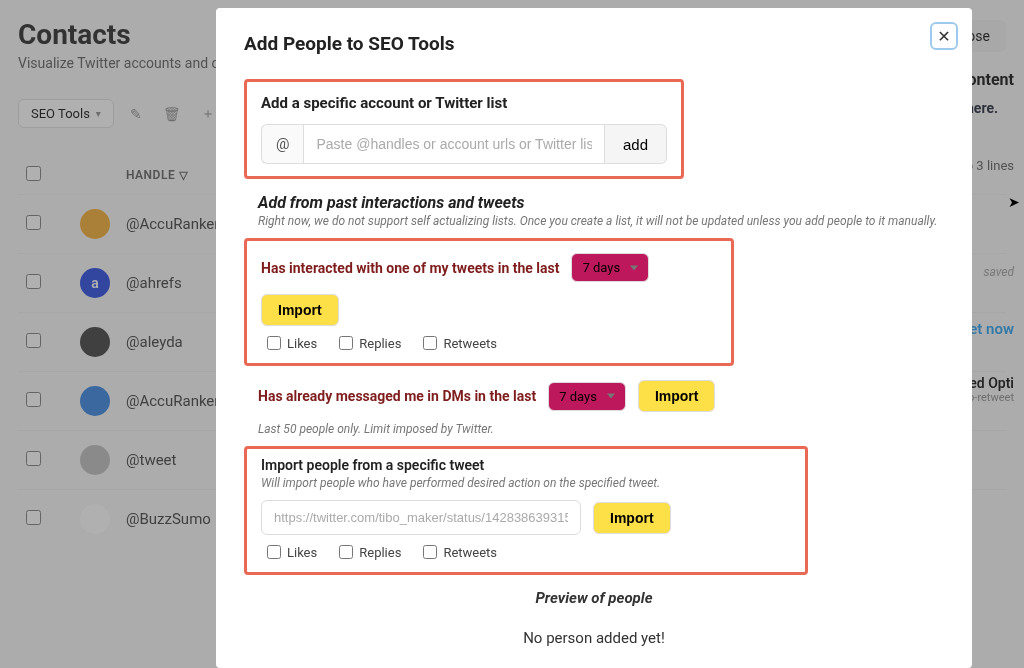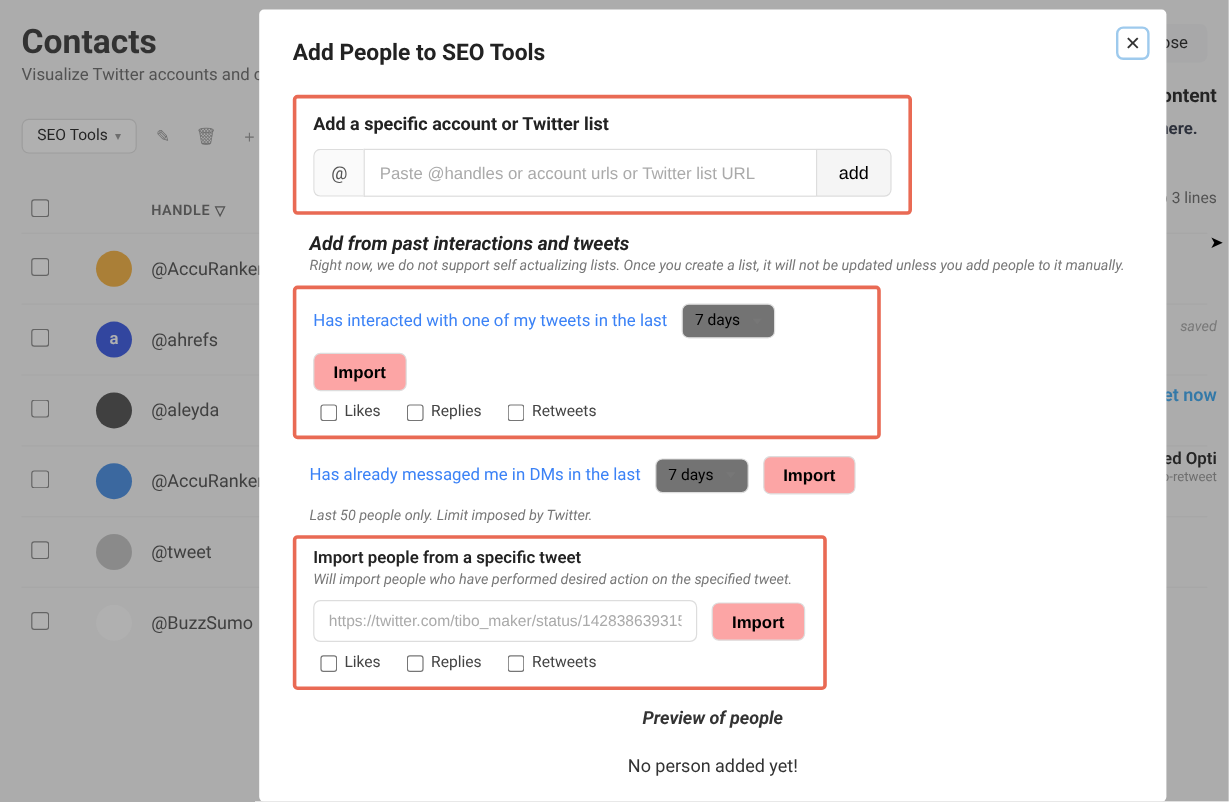--- a/index.html
+++ b/index.html
@@ -41,26 +41,26 @@
 .input-row { display: flex; align-items: stretch; gap: 0; }
 .at-prefix { border: 1px solid #ddd; border-right: none; border-radius: 6px 0 0 6px; padding: 10px 14px; background: #fafafa; font-size: 15px; color: #555; display: flex; align-items: center; }
 .handle-input { flex: 1; border: 1px solid #ddd; border-right: none; padding: 10px 12px; font-size: 14px; color: #333; outline: none; }
 .handle-input::placeholder { color: #aaa; }
 .add-btn { border: 1px solid #ddd; border-radius: 0 6px 6px 0; background: #f5f5f5; padding: 10px 18px; font-size: 15px; cursor: pointer; }
 
 .section-head { font-size: 16px; font-weight: 700; color: #222; margin: 14px 0 2px 14px; font-style: italic; }
 .section-sub { font-size: 12px; font-style: italic; color: #777; margin: 0 0 10px 14px; }
 
 .row-line { display: flex; align-items: center; gap: 12px; flex-wrap: wrap; margin-bottom: 10px; }
-.row-label { font-size: 14px; font-weight: 400; color: #3b82f6; }
-.select-box { border: 1px solid #ddd; border-radius: 6px; padding: 6px 28px 6px 10px; font-size: 13px; background: #737373; position: relative; cursor: pointer; }
+.row-label { font-size: 14px; font-weight: 700; color: #7f1d1d; }
+.select-box { border: 1px solid #ddd; border-radius: 6px; padding: 6px 28px 6px 10px; font-size: 13px; background: #be185d; position: relative; cursor: pointer; }
 .select-box::after { content: ""; position: absolute; right: 10px; top: 50%; width: 0; height: 0; border-left: 4px solid transparent; border-right: 4px solid transparent; border-top: 5px solid #777; transform: translateY(-50%); }
-.import-btn { border: 1px solid #ddd; border-radius: 6px; background: #fca5a5; padding: 7px 16px; font-size: 14px; font-weight: 600; cursor: pointer; }
+.import-btn { border: 1px solid #ddd; border-radius: 6px; background: #fde047; padding: 7px 16px; font-size: 14px; font-weight: 600; cursor: pointer; }
 .check-row { display: flex; gap: 22px; margin-left: 6px; }
-.check-item { display: flex; align-items: flex-end; gap: 6px; font-size: 13px; color: #444; }
+.check-item { display: flex; align-items: flex-start; gap: 6px; font-size: 13px; color: #444; }
 .check-item input { width: 14px; height: 14px; }
 
 .tweet-url-input { border: 1px solid #ddd; border-radius: 6px; padding: 9px 12px; font-size: 13px; width: 320px; outline: none; }
 .tweet-url-input::placeholder { color: #aaa; }
 
 .preview-title { text-align: center; font-style: italic; font-weight: 700; font-size: 15px; margin-top: 14px; color: #333; }
 .preview-empty { text-align: center; font-size: 15px; color: #333; margin-top: 22px; }
 
 .cursor-arrow { position: absolute; top: 194px; left: 1008px; z-index: 20; font-size: 14px; color: #000; }
 </style>
@@ -136,21 +136,21 @@
 </div>
 
 <div class="bg-overlay"></div>
 
 <div class="modal">
   <div class="modal-title">Add People to SEO Tools</div>
   <div class="close-btn">
     <span>✕</span>
   </div>
 
-  <div class="highlight-box" style="width:516px">
+  <div class="highlight-box" style="width:440px">
     <div class="section-title">Add a specific account or Twitter list</div>
     <div class="input-row">
       <div class="at-prefix">@</div>
       <input class="handle-input" placeholder="Paste @handles or account urls or Twitter list URL" style="">
       <button class="add-btn">add</button>
     </div>
   </div>
 
   <div class="section-head">Add from past interactions and tweets</div>
   <div class="section-sub">Right now, we do not support self actualizing lists. Once you create a list, it will not be updated unless you add people to it manually.</div>
@@ -179,21 +179,21 @@
 
   <div class="plain-box">
     <div class="row-line">
       <span class="row-label">Has already messaged me in DMs in the last</span>
       <div class="select-box">7 days</div>
       <button class="import-btn">Import</button>
     </div>
     <div style="font-size:12px;font-style:italic;color:#777">Last 50 people only. Limit imposed by Twitter.</div>
   </div>
 
-  <div class="highlight-box" style="width:445px;padding:8px 14px 12px">
+  <div class="highlight-box" style="width:564px;padding:8px 14px 12px">
     <div style="font-size:14px;font-weight:600;color:#222">Import people from a specific tweet</div>
     <div style="font-size:12px;font-style:italic;color:#777;margin:3px 0 10px">Will import people who have performed desired action on the specified tweet.</div>
     <div class="row-line">
       <input class="tweet-url-input" placeholder="https://twitter.com/tibo_maker/status/14283863931564" style="">
       <button class="import-btn">Import</button>
     </div>
     <div class="check-row" style="margin-top:10px">
       <label class="check-item">
           <input type="checkbox" style="">
           <span>Likes</span>

